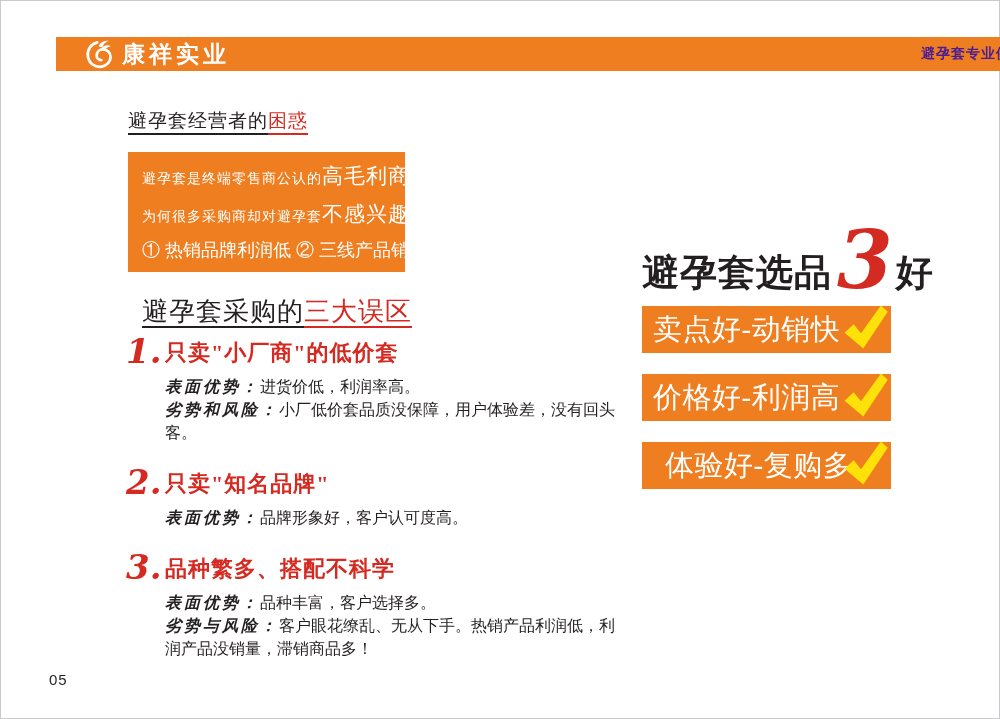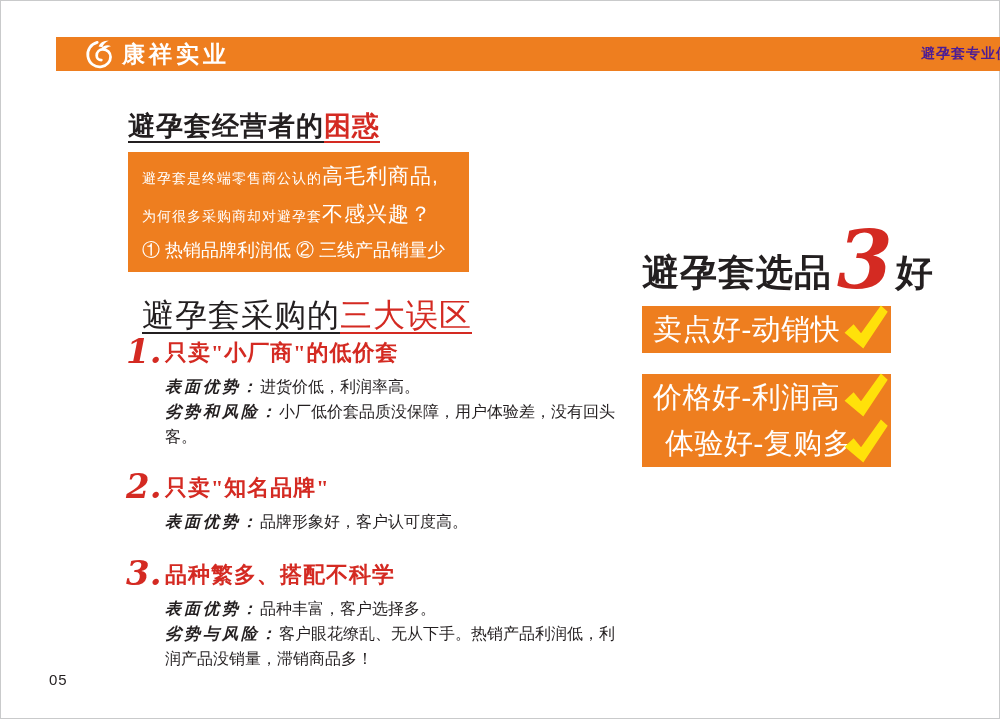--- a/index.html
+++ b/index.html
@@ -8,51 +8,51 @@
   #page { position:absolute; inset:0; width:1000px; height:719px; background:#fff; border:1px solid #c9cacb; }
 
   
   .topbar { position:absolute; left:55px; top:36px; width:985px; height:34px;
             background:var(--orange); display:flex; align-items:center; }
   .logo { margin-left:28px; width:30px; height:32px; color:#fff; flex:0 0 auto; }
   .brand { color:#fff; font-size:23px; font-weight:bold; letter-spacing:4px; margin-left:8px; }
   .tagline { margin-left:auto; color:#4c1d95; font-size:14px; font-weight:bold; letter-spacing:1px; }
 
   
-  .h-confusion { position:absolute; left:127px; top:107px; font-size:27px; letter-spacing:1px; white-space:nowrap;font-weight:bold; }
-  .h-mistakes  { position:absolute; left:141px; top:293px; font-size:32px; letter-spacing:1px; white-space:nowrap; }
+  .h-confusion { position:absolute; left:127px; top:107px; font-size:19px; letter-spacing:1px; white-space:nowrap; }
+  .h-mistakes  { position:absolute; left:141px; top:293px; font-size:26px; letter-spacing:1px; white-space:nowrap; }
   .h-underline { text-decoration:underline; text-decoration-thickness:2px; text-underline-offset:6px; }
   .hl-red { color:var(--red); }
 
   
-  .info-box { position:absolute; left:127px; top:151px; width:341px; height:120px;
+  .info-box { position:absolute; left:127px; top:151px; width:277px; height:120px;
               background:var(--orange); color:#fff; padding:10px 8px 0 14px; }
   .info-line { height:38px; display:flex; align-items:baseline; white-space:nowrap; }
   .t-sm { font-size:14px; letter-spacing:1px; }
   .t-lg { font-size:21px; letter-spacing:1px; }
   .t-md { font-size:18px; letter-spacing:0px;text-align:right; }
 
   
   .items { position:absolute; left:127px; top:337px; width:492px; }
   .item { position:relative; padding-left:37px; margin-bottom:25px; }
   .item-num { position:absolute; left:-2px; top:-7px; color:var(--red);
               font-family:"DejaVu Serif", serif; font-style:italic; font-weight:bold; font-size:34px; }
   .item-title { color:var(--red); font-weight:bold; font-size:22px; letter-spacing:1px;
                 font-family:"Liberation Serif", serif; margin-bottom:7px; white-space:nowrap; }
   .item p { font-size:16px; line-height:23px; }
-  .plabel { font-style:italic; font-weight:bold; letter-spacing:3px; font-family:Liberation Mono, monospace; }
+  .plabel { font-style:italic; font-weight:bold; letter-spacing:3px; font-family:Liberation Sans, sans-serif; }
 
   
   .headline { position:absolute; left:641px; top:212px; height:78px; display:flex; align-items:flex-end; white-space:nowrap; }
   .headline .seg { font-size:37px; font-weight:bold; letter-spacing:1px; line-height:1.0; font-family:Liberation Sans, sans-serif; }
   .headline .big3 { font-size:80px; line-height:0.76; color:var(--red);
                     font-family:"DejaVu Serif", serif; font-style:italic; font-weight:bold; margin:0 3px 0 5px; }
   .bar { position:absolute; left:641px; width:249px; height:47px; background:var(--orange);
          display:flex; align-items:center; padding-left:11px;font-family:Liberation Serif, serif; }
-  .bar-1 { top:305px; } .bar-2 { top:373px; } .bar-3 { top:419px;padding-left:23px; }
+  .bar-1 { top:305px; } .bar-2 { top:373px; } .bar-3 { top:441px;padding-left:23px; }
   .bar-label { color:#fff; font-size:29px; letter-spacing:0.5px; white-space:nowrap; }
   .check { position:absolute; right:1px; top:-5px; width:50px; height:52px; color:var(--yellow); }
 
   .page-num { position:absolute; left:48px; top:670px; font-size:15px; letter-spacing:1px; }
 </style>
 </head>
 <body>
 
 <div id="page">
 

